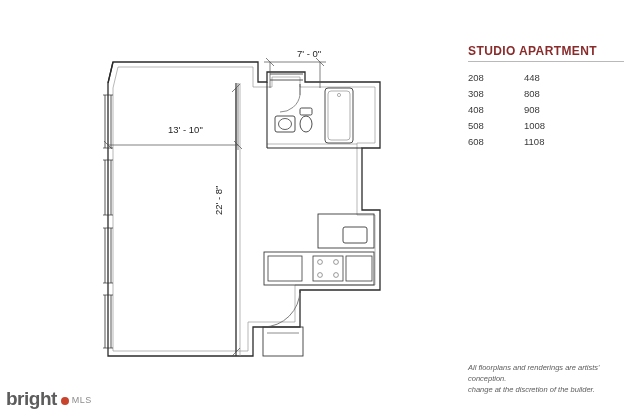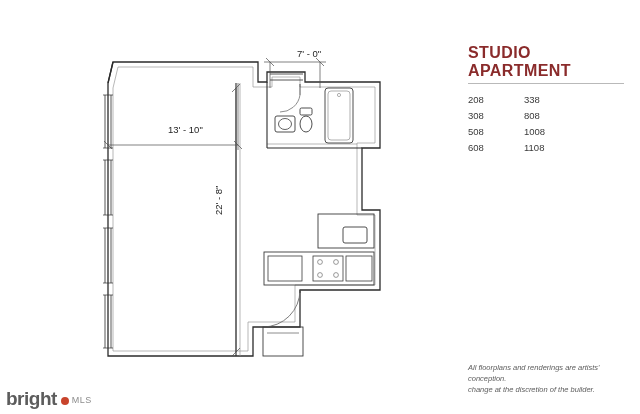--- a/index.html
+++ b/index.html
@@ -24,21 +24,21 @@
   }
 
   .panel {
     position: absolute;
     left: 468px;
     top: 44px;
     width: 160px;
   }
 
   .panel-title {
-    font-size: 16px;
+    font-size: 12px;
     font-weight: bold;
     letter-spacing: 0.4px;
     color: #8a2b2b;
     margin: 0 0 2px 0;
   }
 
   .panel-rule {
     height: 1px;
     background: #b9b9b9;
     margin: 3px 0 7px 0;
@@ -219,25 +219,29 @@
 <div class="dim-label dim-main-width">13' - 10"</div>
 <div class="dim-label dim-main-height">22' - 8"</div>
 
 <div class="panel">
   <div class="panel-title">STUDIO APARTMENT</div>
   <div class="panel-rule"></div>
   <table class="unit-table">
     <tbody>
       <tr>
         <td class="unit-col-a">208</td>
-        <td class="unit-col-b">338</td>
+        <td class="unit-col-b">448</td>
       </tr>
       <tr>
         <td class="unit-col-a">308</td>
         <td class="unit-col-b">808</td>
+      </tr>
+      <tr>
+        <td class="unit-col-a">408</td>
+        <td class="unit-col-b">908</td>
       </tr>
       <tr>
         <td class="unit-col-a">508</td>
         <td class="unit-col-b">1008</td>
       </tr>
       <tr>
         <td class="unit-col-a">608</td>
         <td class="unit-col-b">1108</td>
       </tr>
     </tbody>

